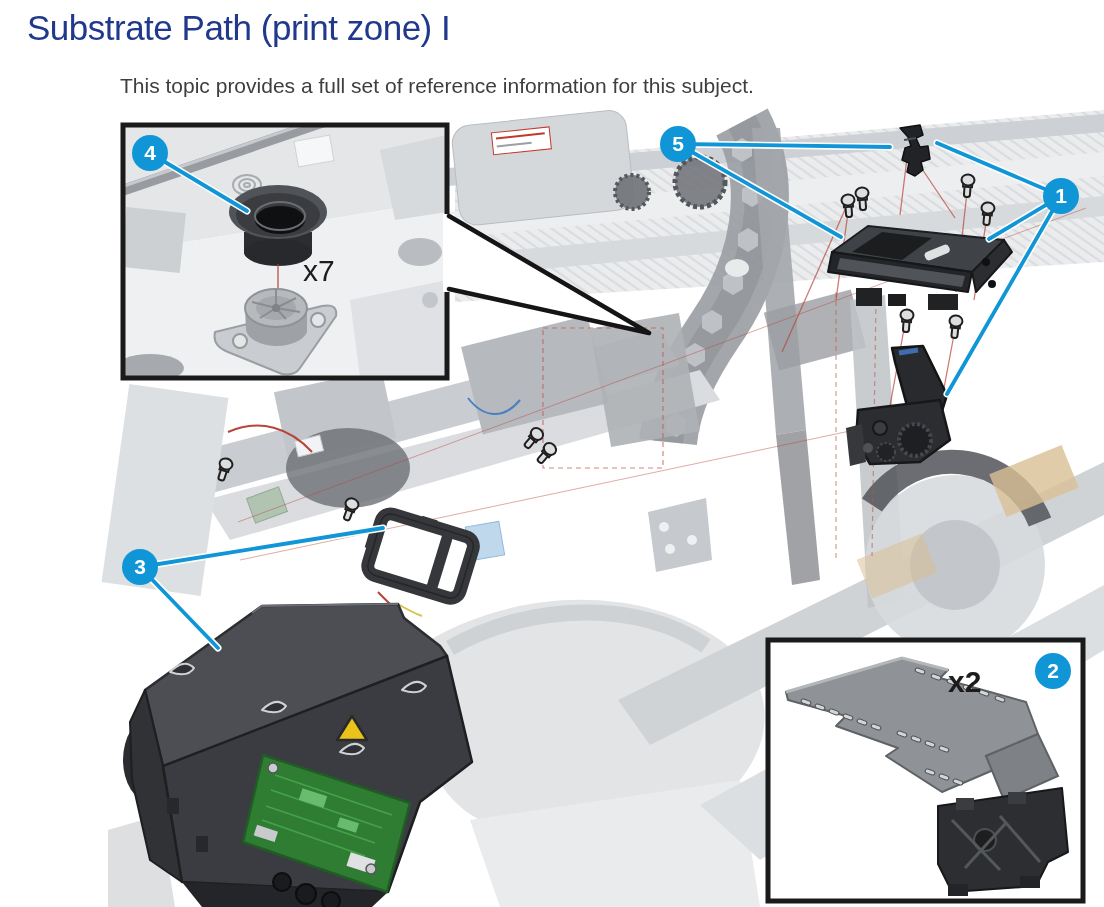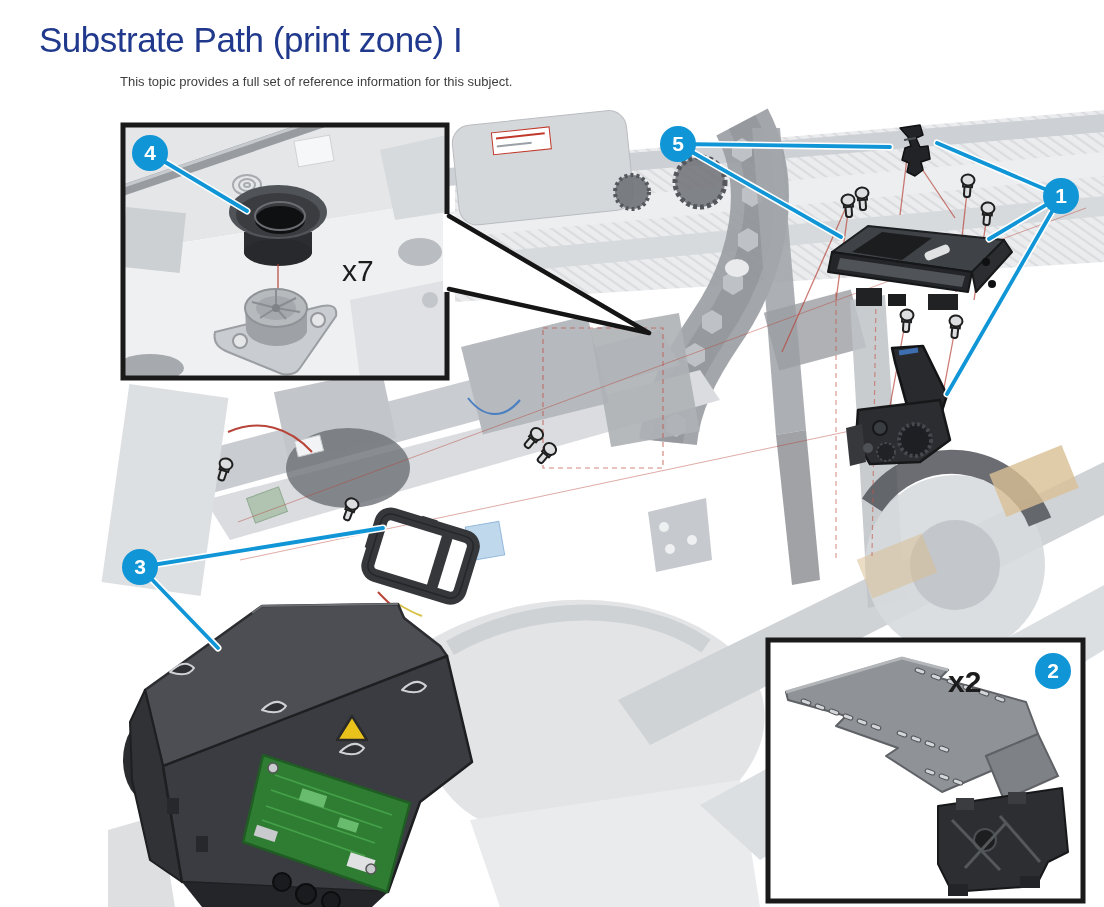--- a/index.html
+++ b/index.html
@@ -1,20 +1,20 @@
 <!DOCTYPE html>
 <html style="--callout-blue: #1095d6; --title-navy: #20398c;"><head>
 <meta charset="utf-8">
 <style>
   html,body{margin:0;padding:0;background:#ffffff;}
   .page{position:relative;width:1104px;height:907px;overflow:hidden;
         font-family:"Liberation Sans", sans-serif;background:#fff;}
-  .title{position:absolute;left:27px;top:8px;margin:12px;font-size:35px;font-weight:500;
+  .title{position:absolute;left:27px;top:8px;margin:0;font-size:35px;font-weight:500;
          letter-spacing:-0.5px;color:var(--title-navy,#20398c);}
-  .subtitle{position:absolute;left:120px;top:74px;margin:0;font-size:13px;color:#3e3e3e;}
+  .subtitle{position:absolute;left:120px;top:74px;margin:0;font-size:21px;color:#3e3e3e;}
   .figure{position:absolute;left:0;top:0;width:1104px;height:907px;}
   .figure svg{position:absolute;left:0;top:0;}
   .callout{position:absolute;width:36px;height:36px;border-radius:50%;
            background:var(--callout-blue,#1095d6);color:#fff;font-size:21px;font-weight:bold;
            line-height:36px;text-align:center;user-select:none;}
   .qty{position:absolute;font-size:30px;font-weight:500;color:#1c1c1c;}
   .lw{stroke:#ffffff;stroke-width:7;fill:none;stroke-linecap:round;}
   .lb{stroke:var(--callout-blue,#1095d6);stroke-width:3.8;fill:none;stroke-linecap:round;}
 </style>
 </head>
@@ -322,16 +322,16 @@
         <path class="lb" d="M150,153 L247,211 M678,144 L890,147 M678,144 L841,237 M1061,196 L937,143 M1061,196 L989,239 M1061,196 L947,394 M140,567 L383,528 M140,567 L218,648"></path>
       </g>
     </svg>
 
     <div class="callout" style="left:1043px;top:178px;">1</div>
     <div class="callout" style="left:1035px;top:653px;">2</div>
     <div class="callout" style="left:122px;top:549px;">3</div>
     <div class="callout" style="left:132px;top:135px;">4</div>
     <div class="callout" style="left:660px;top:126px;">5</div>
 
-    <div class="qty" style="left:303px;top:254px;margin-left:39px;">x7</div>
+    <div class="qty" style="left:303px;top:254px;">x7</div>
     <div class="qty" style="left:948px;top:665px;font-weight:bold;">x2</div>
   </div>
 </div>
 
 </body></html>

